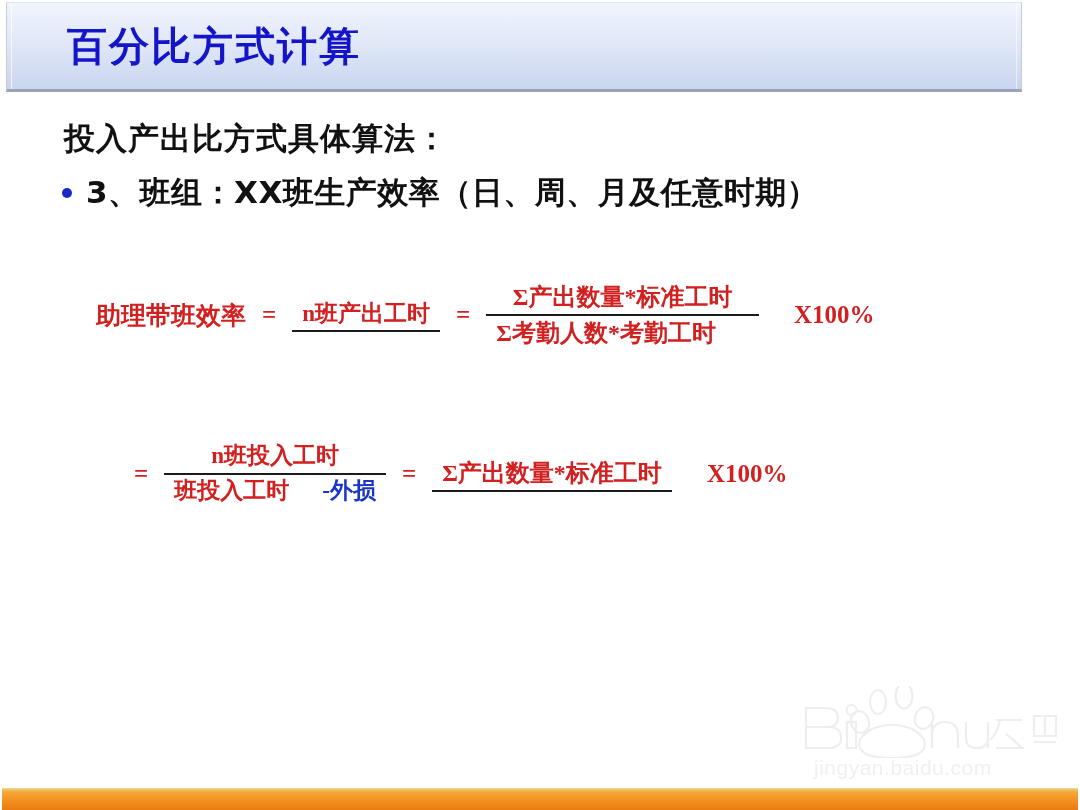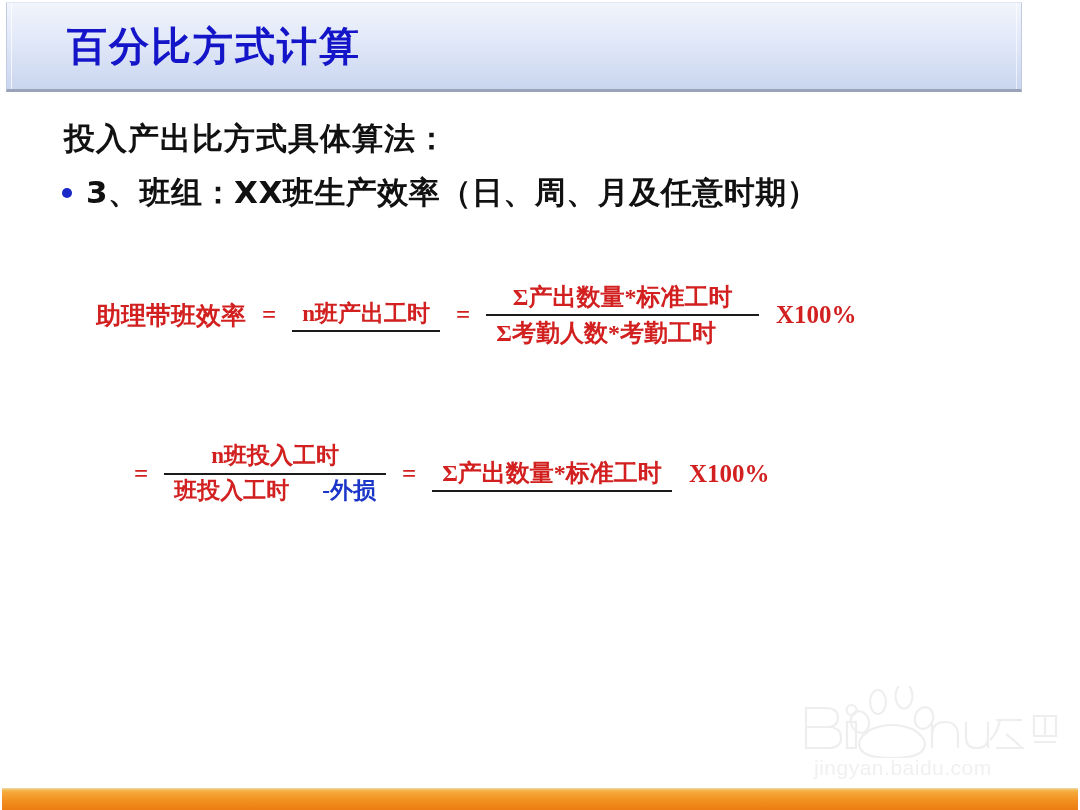--- a/index.html
+++ b/index.html
@@ -147,21 +147,21 @@
   }
   .frac .bar {
     width: 100%;
     height: 2px;
     background: #1b1b1b;
   }
   .blue-term { color: #1a35c8; margin-left: 33px; }
   .f-pct {
     font-size: 25px;
     color: #d22020;
-    margin-left: 17px;
+    margin-left: 35px;
   }
   .frac-wide .num,
   .frac-wide .den { font-size: 24px; }
 
   
   .watermark {
     position: absolute;
     right: 18px;
     bottom: 28px;
     width: 262px;

